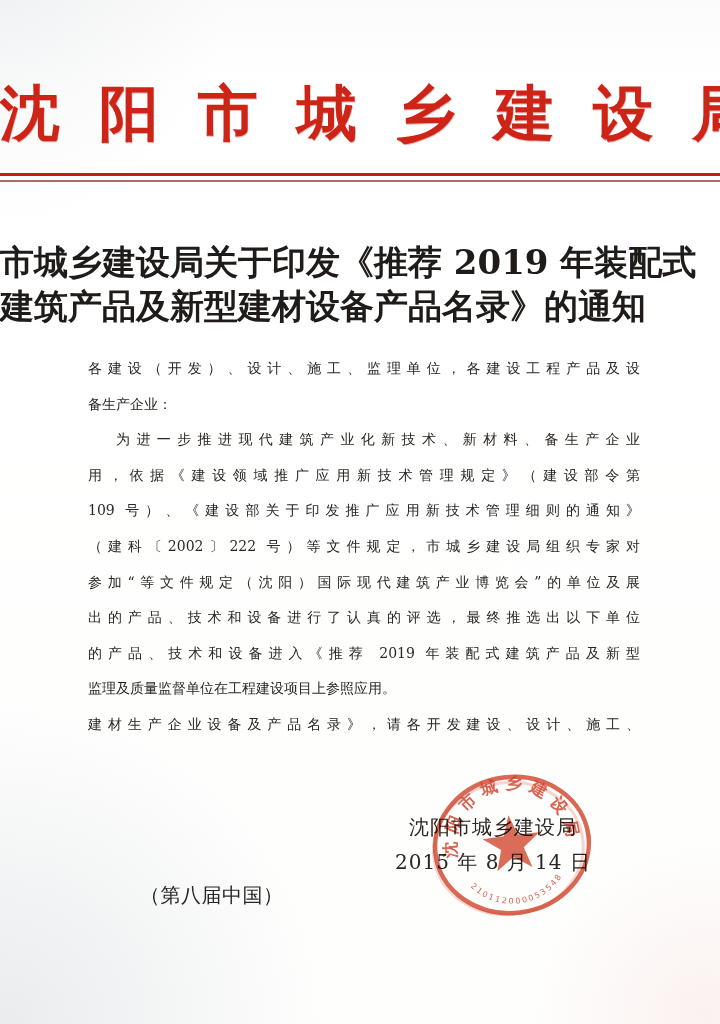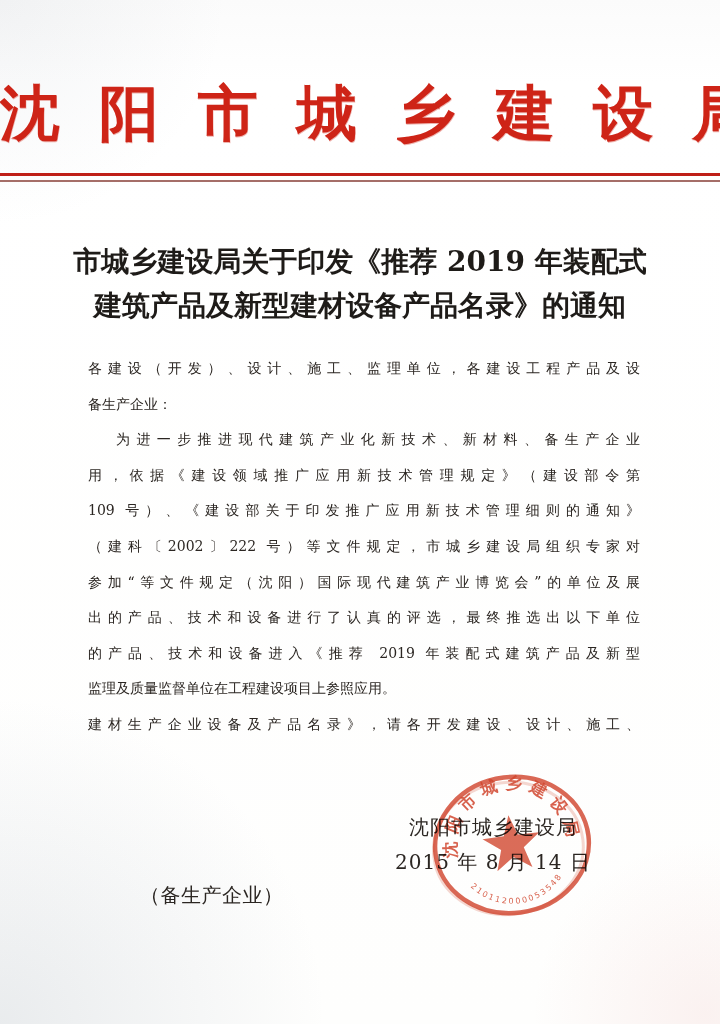--- a/index.html
+++ b/index.html
@@ -39,23 +39,22 @@
   .rule-thin {
     position: absolute;
     top: 180px; left: 0; right: 0;
     height: 2px;
     background: var(--rule_dark, #8f4a42);
     opacity: 0.8;
   }
   .doc-title {
     position: absolute;
     top: 240px; left: 0; right: 0;
-    text-align: center;
     font-weight: bold;
-    font-size: 28px;
+    font-size: 34px;
     line-height: 44px;
     color: #1e1b18;
   }
   .doc-title .t-line { white-space: nowrap; }
   .doc-body {
     position: absolute;
     top: 351px; left: 88px;
     width: 552px;
     font-size: 14px;
     line-height: 35.6px;
@@ -138,15 +137,15 @@
     <path id="sealTopArc" d="M -53,18 A 56,56 0 1 1 53,18" fill="none"></path>
     <path id="sealBottomArc" d="M -45,38 A 59,59 0 0 0 45,38" fill="none"></path>
     <text font-size="16.5" fill="var(--seal_red, #d2472f)" opacity="0.85" letter-spacing="7" font-weight="bold" font-family="DejaVu Serif, serif">
       <textPath href="#sealTopArc" startOffset="50%" text-anchor="middle">沈阳市城乡建设局</textPath>
     </text>
     <text font-size="8" fill="var(--seal_red, #d2472f)" opacity="0.85" letter-spacing="2" font-family="DejaVu Sans, sans-serif">
       <textPath href="#sealBottomArc" startOffset="50%" text-anchor="middle">210112000053548</textPath>
     </text>
   </svg>
 
-  <div class="public-note">（备生产企业）</div>
+  <div class="public-note">（第八届中国）</div>
 
 </div>
 
 </body></html>

